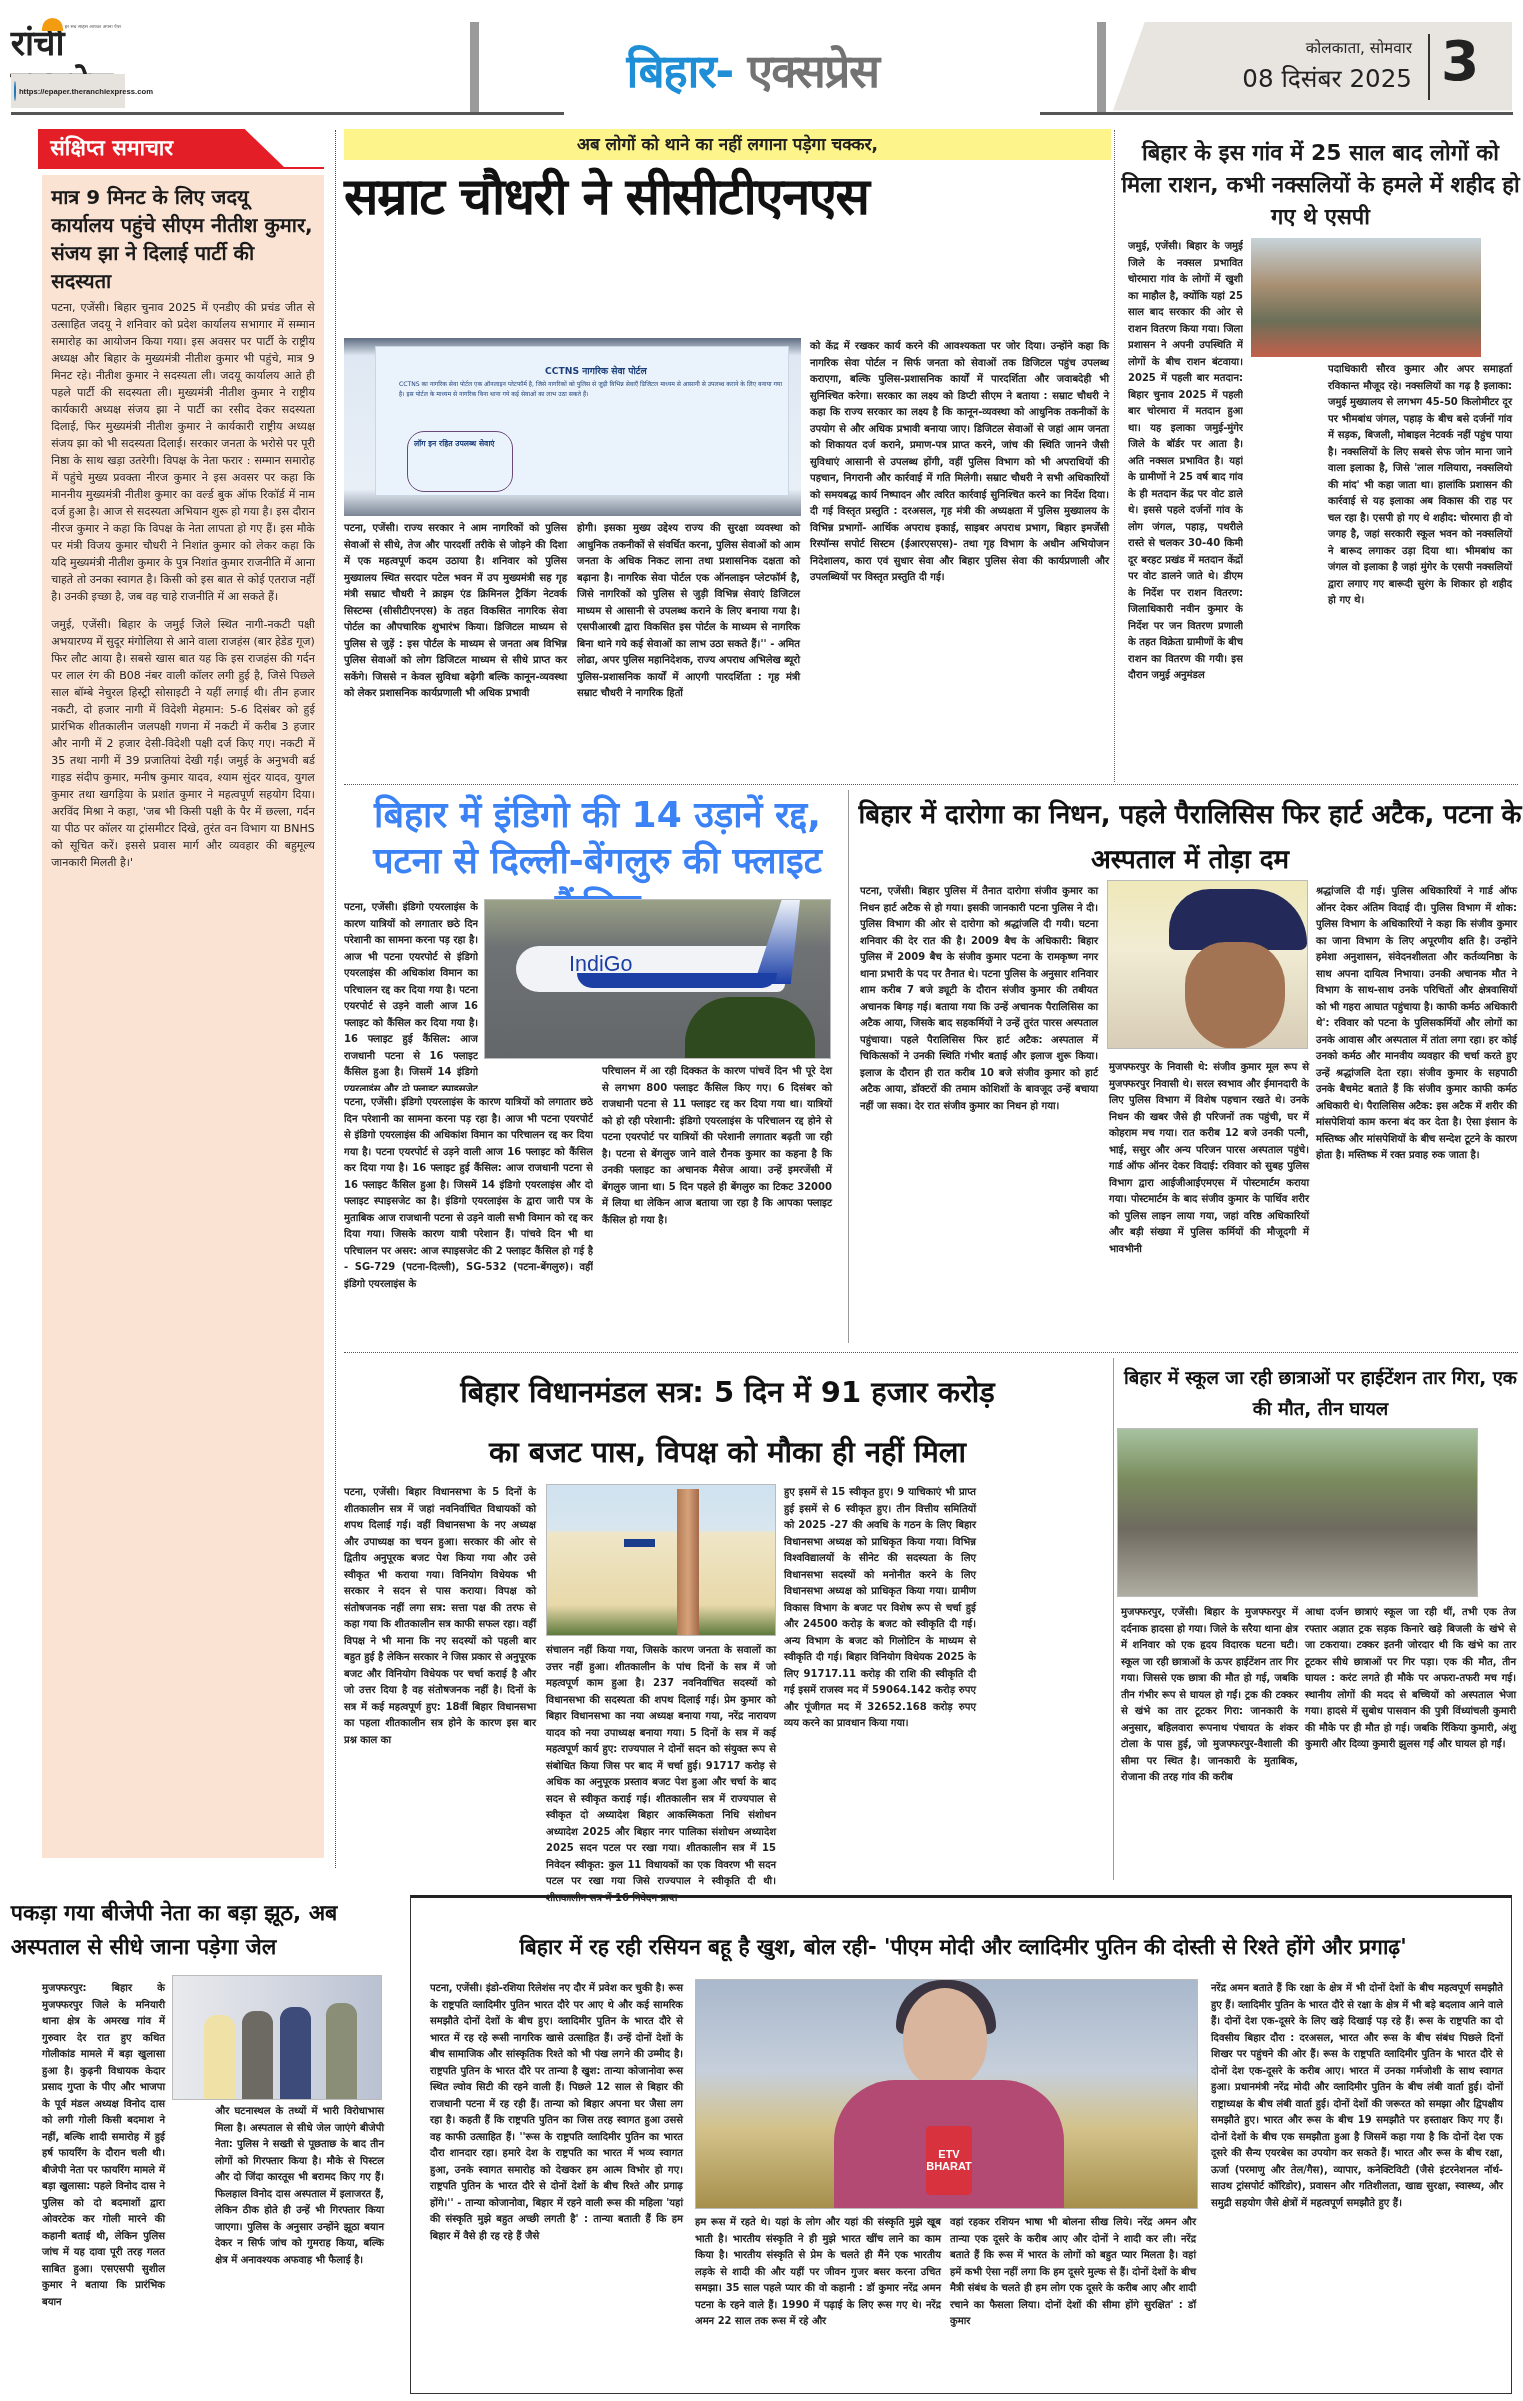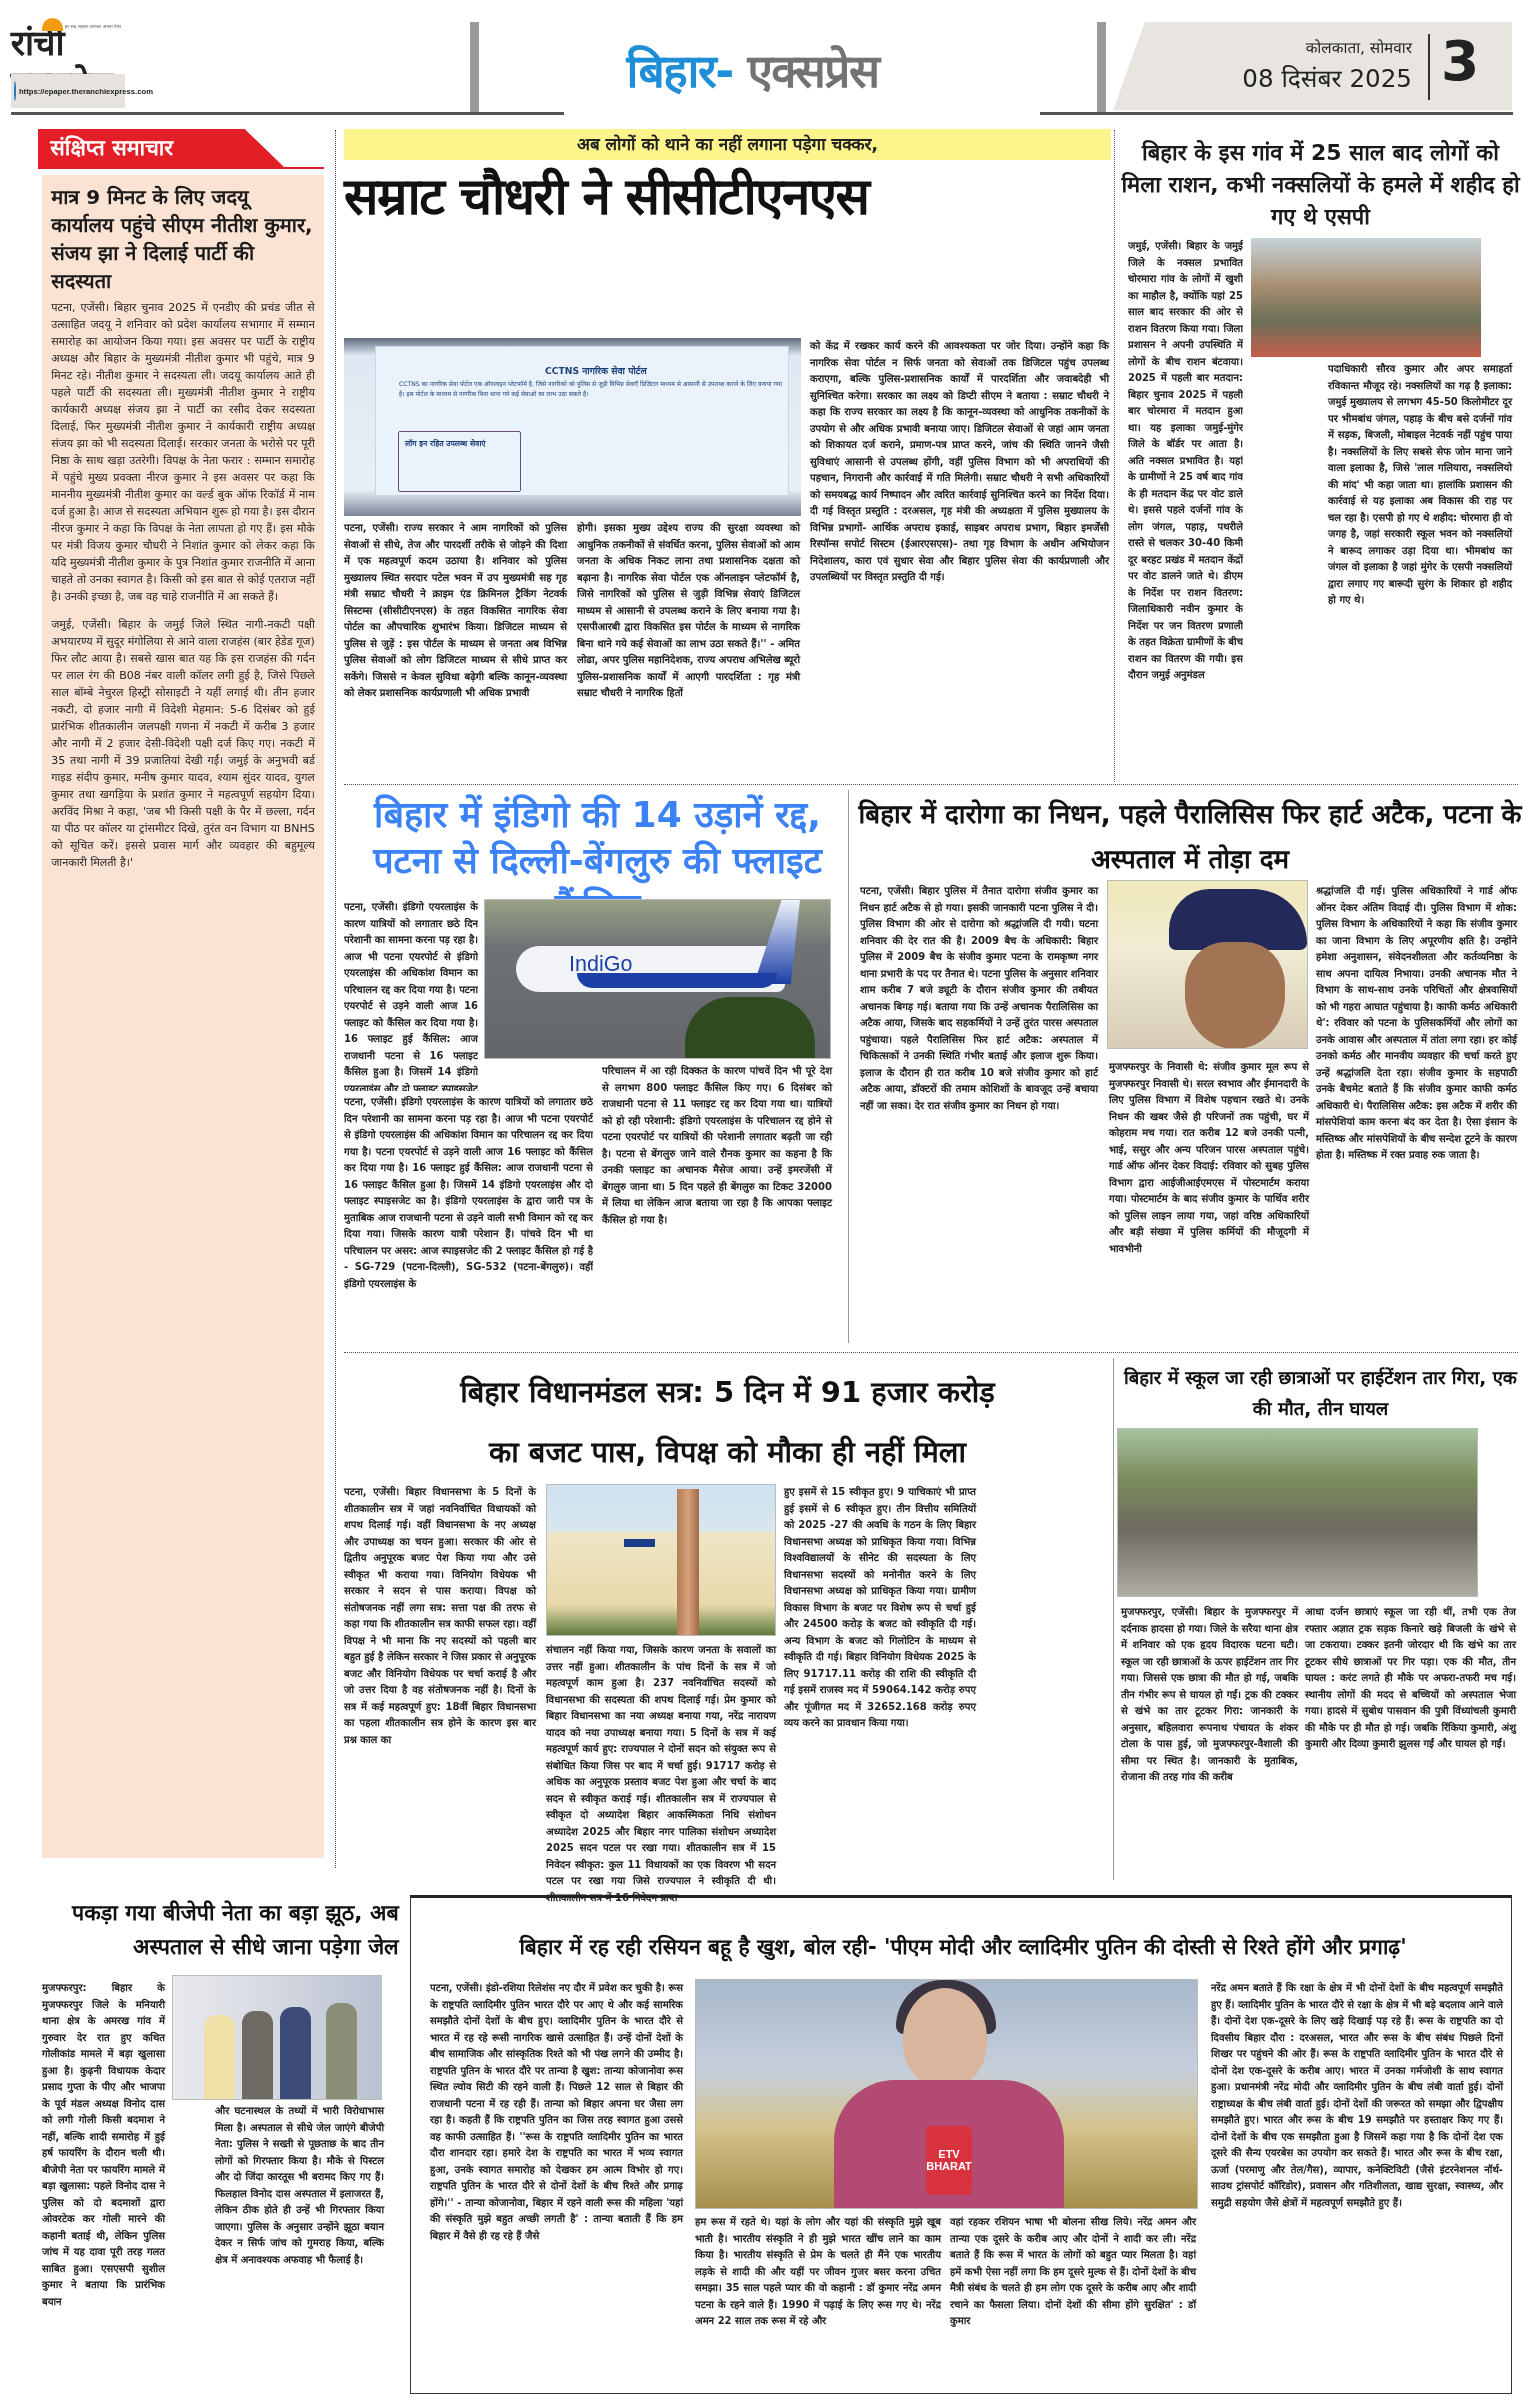--- a/index.html
+++ b/index.html
@@ -23,21 +23,21 @@
   .brief-body { font-size: 11px; line-height: 17px; text-align: justify; color: #222; margin-bottom: 10.7px; }
   .dotted-v { left: 335px; top: 130px; width: 0; height: 1738px; border-left: 1.5px dotted #444; }
 
   
   .kicker { left: 344px; top: 129px; width: 767px; height: 31px; background: #fdf48b; text-align: center; font-size: 17px; font-weight: bold; line-height: 31px; color: #222; }
   .photo { background: linear-gradient(135deg, #9aa7b7, #d9dee6 40%, #8a93a2); border: 0.8px solid #bbb; overflow: hidden; }
   .cctns-photo { left: 344px; top: 338px; width: 457px; height: 178px; background: linear-gradient(180deg, #5f6d82 0%, #dfe8f2 10%, #e8eff7 85%, #7b8595 100%); }
   .cctns-screen { position: absolute; left: 31px; top: 7.7px; width: 414px; height: 150px; background: #eaf3fb; border: 1.5px solid #c9d6e4; }
   .cctns-title { position: absolute; left: 169px; top: 17px; font-size: 9.2px; font-weight: bold; color: #1d3f7a; }
   .cctns-desc { position: absolute; left: 23px; top: 32px; width: 384px; font-size: 6.1px; line-height: 10.7px; color: #1d3f7a; }
-  .cctns-box1 { position: absolute; left: 22px; top: 84px; width: 123px; height: 61px; border: 1.5px solid #6b4a7a; border-radius: 2px; padding: 6.1px; font-size: 7.7px; color: #1d3f7a; font-weight: bold; }
+  .cctns-box1 { position: absolute; left: 31px; top: 84px; width: 106px; height: 61px; border: 1.5px solid #6b4a7a; border-radius: 17px; padding: 6.1px; font-size: 7.7px; color: #1d3f7a; font-weight: bold; }
   .cctns-box2 { position: absolute; left: 161px; top: 83px; width: 246px; height: 64px; border: 1.5px solid #6b4a7a; border-radius: 12.3px; padding: 3.1px 6.1px; font-size: 7.7px; color: #1d3f7a; font-weight: bold; text-align: right; }
   .col-text { font-size: 10px; line-height: 16.5px; text-align: justify; color: #222; font-weight: bold; }
   .dotted-h { height: 0; border-top: 1.5px dotted #555; }
 
   
   .ration-head { left: 1121px; top: 137px; width: 399px; text-align: center; font-size: 22px; font-weight: bold; line-height: 32px; color: #1a1a1a; }
   .ration-photo { left: 1251px; top: 238px; width: 230px; height: 119px; background: linear-gradient(180deg, #c7d3d9 0%, #a88f72 40%, #6c6f58 70%, #c35f4a 100%); }
   .indigo-photo { left: 484px; top: 899px; width: 347px; height: 160px; background: linear-gradient(180deg, #9aa187 0%, #6e7274 30%, #63676a 100%); }
   .plane { position: absolute; left: 31px; top: 46px; width: 269px; height: 46px; background: #f2f3f6; border-radius: 23px 7.7px 7.7px 23px; }
   .plane-tail { position: absolute; left: 269px; top: 0; width: 46px; height: 84px; background: linear-gradient(180deg, #eef3fa, #1c3fa6); clip-path: polygon(60% 0, 100% 0, 80% 100%, 0 100%); }
@@ -164,21 +164,21 @@
 </div>
 <div class="abs col-text" style="left:546px;top:1642px;width:230px;">संचालन नहीं किया गया, जिसके कारण जनता के सवालों का उत्तर नहीं हुआ। शीतकालीन के पांच दिनों के सत्र में जो महत्वपूर्ण काम हुआ है। 237 नवनिर्वाचित सदस्यों को विधानसभा की सदस्यता की शपथ दिलाई गई। प्रेम कुमार को बिहार विधानसभा का नया अध्यक्ष बनाया गया, नरेंद्र नारायण यादव को नया उपाध्यक्ष बनाया गया। 5 दिनों के सत्र में कई महत्वपूर्ण कार्य हुए: राज्यपाल ने दोनों सदन को संयुक्त रूप से संबोधित किया जिस पर बाद में चर्चा हुई। 91717 करोड़ से अधिक का अनुपूरक प्रस्ताव बजट पेश हुआ और चर्चा के बाद सदन से स्वीकृत कराई गई। शीतकालीन सत्र में राज्यपाल से स्वीकृत दो अध्यादेश बिहार आकस्मिकता निधि संशोधन अध्यादेश 2025 और बिहार नगर पालिका संशोधन अध्यादेश 2025 सदन पटल पर रखा गया। शीतकालीन सत्र में 15 निवेदन स्वीकृत: कुल 11 विधायकों का एक विवरण भी सदन पटल पर रखा गया जिसे राज्यपाल ने स्वीकृति दी थी। शीतकालीन सत्र में 16 निवेदन प्राप्त</div>
 <div class="abs col-text" style="left:784px;top:1484px;width:192px;">हुए इसमें से 15 स्वीकृत हुए। 9 याचिकाएं भी प्राप्त हुई इसमें से 6 स्वीकृत हुए। तीन वित्तीय समितियों को 2025 -27 की अवधि के गठन के लिए बिहार विधानसभा अध्यक्ष को प्राधिकृत किया गया। विभिन्न विश्वविद्यालयों के सीनेट की सदस्यता के लिए विधानसभा सदस्यों को मनोनीत करने के लिए विधानसभा अध्यक्ष को प्राधिकृत किया गया। ग्रामीण विकास विभाग के बजट पर विशेष रूप से चर्चा हुई और 24500 करोड़ के बजट को स्वीकृति दी गई। अन्य विभाग के बजट को गिलोटिन के माध्यम से स्वीकृति दी गई। बिहार विनियोग विधेयक 2025 के लिए 91717.11 करोड़ की राशि की स्वीकृति दी गई इसमें राजस्व मद में 59064.142 करोड़ रुपए और पूंजीगत मद में 32652.168 करोड़ रुपए व्यय करने का प्रावधान किया गया।</div>
 <div class="abs vsep" style="left:1113px;top:1358px;height:522px;"></div>
 
 <div class="abs" style="left:1121px;top:1362px;width:399px;text-align:center;font-size:18.4px;font-weight:bold;line-height:31px;color:#111;">बिहार में स्कूल जा रही छात्राओं पर हाईटेंशन तार गिरा, एक की मौत, तीन घायल</div>
 <div class="abs photo school-photo"></div>
 <div class="abs col-text" style="left:1121px;top:1604px;width:177px;">मुजफ्फरपुर, एजेंसी। बिहार के मुजफ्फरपुर में दर्दनाक हादसा हो गया। जिले के सरैया थाना क्षेत्र में शनिवार को एक हृदय विदारक घटना घटी। स्कूल जा रही छात्राओं के ऊपर हाईटेंशन तार गिर गया। जिससे एक छात्रा की मौत हो गई, जबकि तीन गंभीर रूप से घायल हो गईं। ट्रक की टक्कर से खंभे का तार टूटकर गिरा: जानकारी के अनुसार, बहिलवारा रूपनाथ पंचायत के शंकर टोला के पास हुई, जो मुजफ्फरपुर-वैशाली की सीमा पर स्थित है। जानकारी के मुताबिक, रोजाना की तरह गांव की करीब</div>
 <div class="abs col-text" style="left:1305px;top:1604px;width:211px;">आधा दर्जन छात्राएं स्कूल जा रही थीं, तभी एक तेज रफ्तार अज्ञात ट्रक सड़क किनारे खड़े बिजली के खंभे से जा टकराया। टक्कर इतनी जोरदार थी कि खंभे का तार टूटकर सीधे छात्राओं पर गिर पड़ा। एक की मौत, तीन घायल : करंट लगते ही मौके पर अफरा-तफरी मच गई। स्थानीय लोगों की मदद से बच्चियों को अस्पताल भेजा गया। हादसे में सुबोध पासवान की पुत्री विंध्यांचली कुमारी की मौके पर ही मौत हो गई। जबकि रिंकिया कुमारी, अंशु कुमारी और दिव्या कुमारी झुलस गईं और घायल हो गईं।</div>
 
-<div class="abs" style="left:10.7px;top:1896px;width:388px;text-align:right;font-size:21.5px;font-weight:bold;line-height:34px;color:#111;">पकड़ा गया बीजेपी नेता का बड़ा झूठ, अब अस्पताल से सीधे जाना पड़ेगा जेल</div>
+<div class="abs" style="left:10.7px;top:1896px;width:388px;text-align:left;font-size:21.5px;font-weight:bold;line-height:34px;color:#111;">पकड़ा गया बीजेपी नेता का बड़ा झूठ, अब अस्पताल से सीधे जाना पड़ेगा जेल</div>
 <div class="abs photo bjp-photo">
   <div class="person" style="left:31px;height:84px;background:#f0e1a6;"></div>
   <div class="person" style="left:69px;height:88px;background:#6d6a64;"></div>
   <div class="person" style="left:107px;height:92px;background:#3c4b7a;"></div>
   <div class="person" style="left:153px;height:96px;background:#8a8e77;"></div>
 </div>
 <div class="abs col-text" style="left:42px;top:1980px;width:123px;">मुजफ्फरपुर: बिहार के मुजफ्फरपुर जिले के मनियारी थाना क्षेत्र के अमरख गांव में गुरुवार देर रात हुए कथित गोलीकांड मामले में बड़ा खुलासा हुआ है। कुढ़नी विधायक केदार प्रसाद गुप्ता के पीए और भाजपा के पूर्व मंडल अध्यक्ष विनोद दास को लगी गोली किसी बदमाश ने नहीं, बल्कि शादी समारोह में हुई हर्ष फायरिंग के दौरान चली थी। बीजेपी नेता पर फायरिंग मामले में बड़ा खुलासा: पहले विनोद दास ने पुलिस को दो बदमाशों द्वारा ओवरटेक कर गोली मारने की कहानी बताई थी, लेकिन पुलिस जांच में यह दावा पूरी तरह गलत साबित हुआ। एसएसपी सुशील कुमार ने बताया कि प्रारंभिक बयान</div>
 <div class="abs col-text" style="left:215px;top:2103px;width:169px;">और घटनास्थल के तथ्यों में भारी विरोधाभास मिला है। अस्पताल से सीधे जेल जाएंगे बीजेपी नेता: पुलिस ने सख्ती से पूछताछ के बाद तीन लोगों को गिरफ्तार किया है। मौके से पिस्टल और दो जिंदा कारतूस भी बरामद किए गए हैं। फिलहाल विनोद दास अस्पताल में इलाजरत हैं, लेकिन ठीक होते ही उन्हें भी गिरफ्तार किया जाएगा। पुलिस के अनुसार उन्होंने झूठा बयान देकर न सिर्फ जांच को गुमराह किया, बल्कि क्षेत्र में अनावश्यक अफवाह भी फैलाई है।</div>
 
 <div class="abs russian-box"></div>

